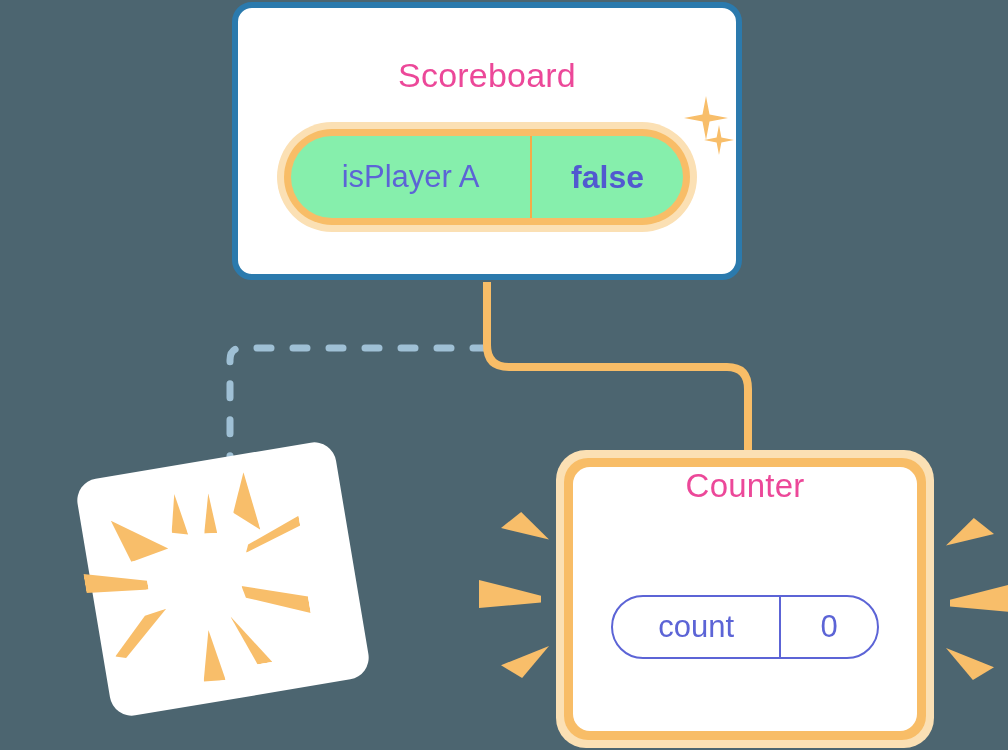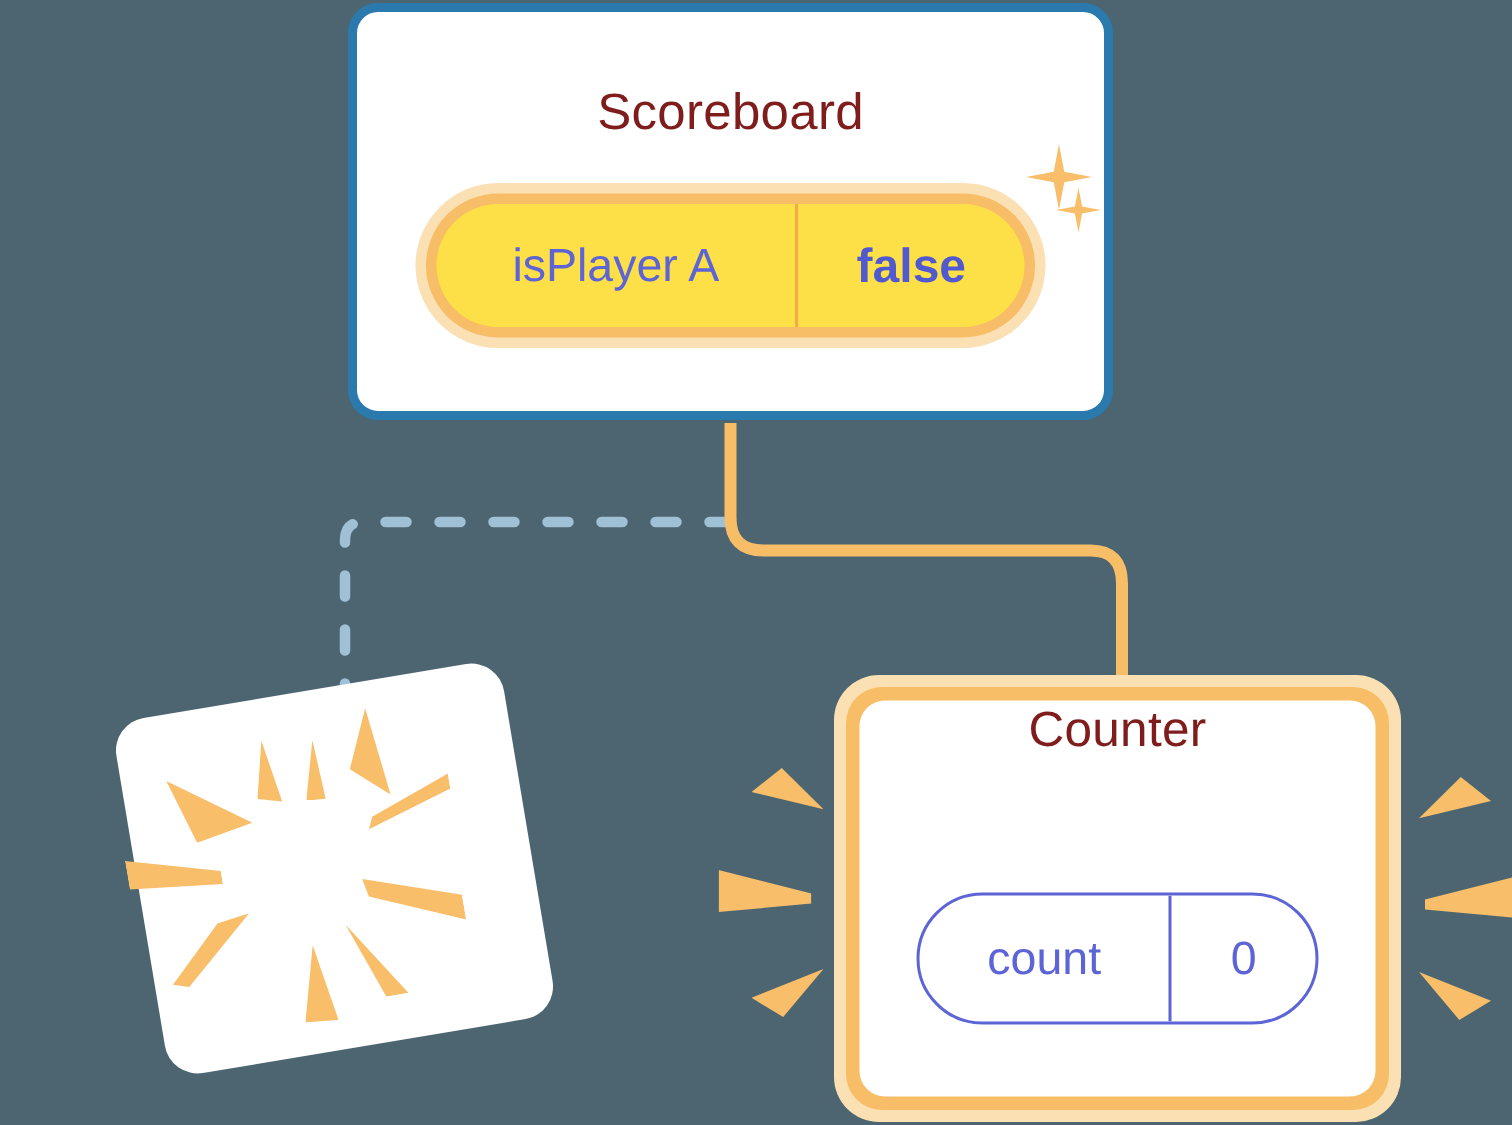--- a/index.html
+++ b/index.html
@@ -31,21 +31,21 @@
     left: 232px;
     top: 2px;
     width: 510px;
     height: 278px;
     background: #ffffff;
     border: 6px solid #2b7aad;
     border-radius: 20px;
     box-sizing: border-box;
   }
   .card-title-blue {
-    color: #7f1d1d;
+    color: #ec4899;
     font-size: 34px;
     font-weight: 400;
     text-align: center;
     letter-spacing: .2px;
   }
   .card-scoreboard .card-title-blue {
     margin-top: 48px;
   }
 
   
@@ -66,21 +66,21 @@
     height: 100%;
     border-radius: 55px;
     background: #f8bd67;
     box-sizing: border-box;
     padding: 7px;
   }
   .pill-face {
     width: 100%;
     height: 100%;
     border-radius: 48px;
-    background: #fde047;
+    background: #86efac;
     box-sizing: border-box;
     display: flex;
     align-items: stretch;
     overflow: hidden;
   }
   .pill-key {
     flex: 0 0 61%;
     display: flex;
     align-items: center;
     justify-content: center;
@@ -148,21 +148,21 @@
   }
   .card-counter-face .card-title-blue {
     font-size: 33px;
   }
   .pill-plain {
     position: absolute;
     left: 50%;
     transform: translateX(-50%);
     top: 128px;
     width: 268px;
-    height: 88px;
+    height: 64px;
     border: 2px solid #5c64d6;
     border-radius: 46px;
     background: #ffffff;
     box-sizing: border-box;
     display: flex;
     align-items: stretch;
     overflow: hidden;
   }
   .pill-plain .pk {
     flex: 0 0 63%;

